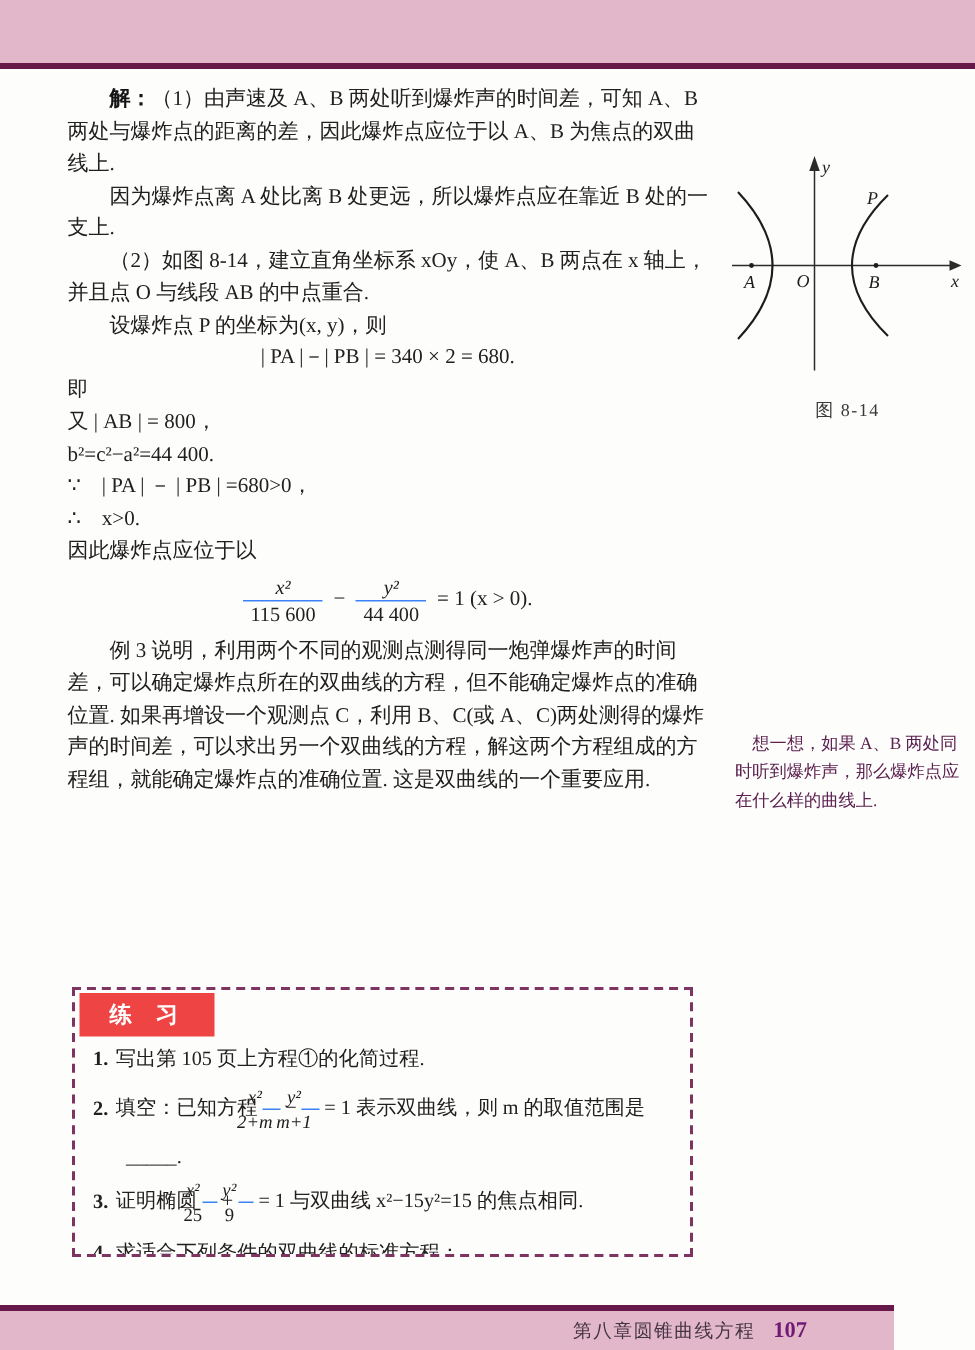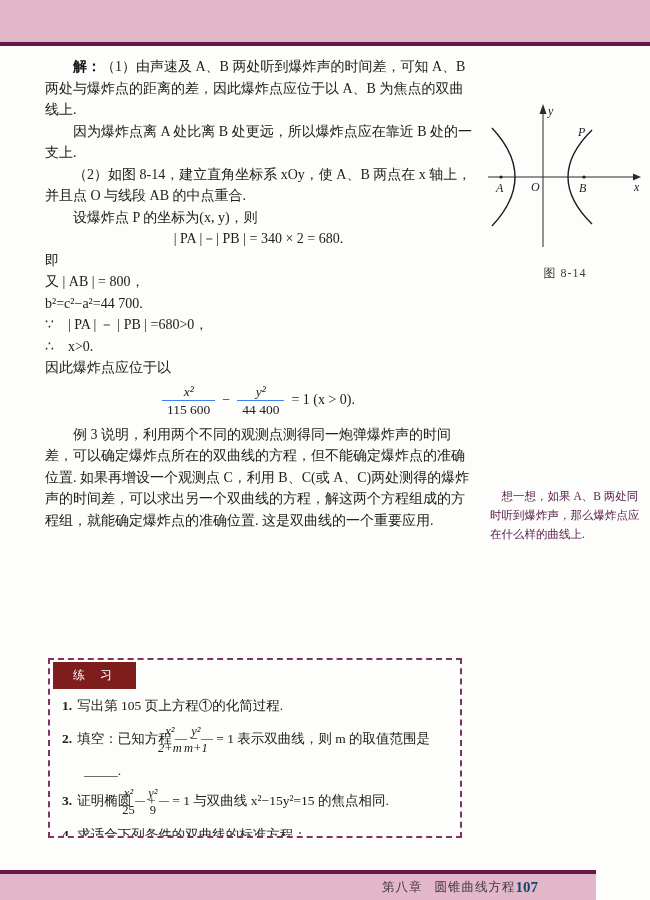--- a/index.html
+++ b/index.html
@@ -14,22 +14,22 @@
     position:absolute;top:0;left:0;width:650px;height:42px;
     background:#e2b7ca;border-bottom:4px solid #66184a;
   }
   .band-bottom{
     position:absolute;left:0;bottom:0;width:596px;height:30px;
     background:#e2b7ca;border-top:4px solid #66184a;
     display:flex;align-items:center;justify-content:flex-end;
     padding-right:58px;box-sizing:border-box;
   }
   .band-bottom .chap{font-size:12.5px;color:#453543;letter-spacing:1px;}
-  .band-bottom .sect{font-size:12.5px;color:#453543;margin-left:12px;letter-spacing:1px;}
-  .band-bottom .pageno{font-size:15px;font-weight:bold;color:#0c4a6e;margin-left:0;}
+  .band-bottom .sect{font-size:12.5px;color:#453543;letter-spacing:1px;}
+  .band-bottom .pageno{font-size:15px;font-weight:bold;color:#701a75;margin-left:12px;}
   
   .main{
     position:absolute;left:45px;top:56px;width:427px;
     font-size:14px;line-height:21.5px;
   }
   .main p{margin:0;text-indent:2em;}
   .lead{font-weight:bold;color:#141414;}
   .center{text-align:center;text-indent:0 !important;}
   .noindent{text-indent:0 !important;}
   .ml1{margin-left:13px;}
@@ -51,43 +51,43 @@
     font-size:11.5px;line-height:19px;color:#5c2150;text-indent:1em;
   }
   
   .ex-box{
     position:absolute;left:48px;top:658px;width:414px;height:180px;
     border:2px dashed #7e3360;box-sizing:border-box;
     padding:36px 10px 0 12px;overflow:hidden;
   }
   .ex-header{
     position:absolute;top:2px;left:3px;
-    background:#7f1d1d;color:#ffffff;
-    font-size:12px;font-weight:normal;letter-spacing:6px;
+    background:#ef4444;color:#ffffff;
+    font-size:15px;font-weight:bold;letter-spacing:6px;
     padding:5px 18px 5px 20px;
   }
   .ex-item{font-size:13.5px;line-height:20px;margin-bottom:7px;padding-left:22px;text-indent:-22px;}
   .ex-no{font-weight:bold;margin-right:5px;}
   .ex-blank{font-size:13.5px;margin:0 0 6px 22px;letter-spacing:0;}
   .ex-item .frac{font-size:12.5px;}
 </style>
 </head>
 <body>
 
 <div class="band-top"></div>
 
 <div class="main">
   <p><span class="lead">解：</span><span>（1）由声速及 A、B 两处听到爆炸声的时间差，可知 A、B 两处与爆炸点的距离的差，因此爆炸点应位于以 A、B 为焦点的双曲线上.</span></p>
   <p>因为爆炸点离 A 处比离 B 处更远，所以爆炸点应在靠近 B 处的一支上.</p>
   <p>（2）如图 8-14，建立直角坐标系 xOy，使 A、B 两点在 x 轴上，并且点 O 与线段 AB 的中点重合.</p>
   <p>设爆炸点 P 的坐标为(x, y)，则</p>
   <p class="center">| PA |－| PB | = 340 × 2 = 680.</p>
   <p class="noindent">即</p>
   <p class="noindent ml2">又 | AB | = 800，</p>
-  <p class="noindent ml3">b²=c²−a²=44 700.</p>
+  <p class="noindent ml3">b²=c²−a²=44 400.</p>
   <p class="noindent ml1">∵　| PA | － | PB | =680&gt;0，</p>
   <p class="noindent ml1">∴　x&gt;0.</p>
   <p class="noindent">因此爆炸点应位于以</p>
   <div class="eqrow">
     <span class="frac">
       <span class="fnum it">x²</span>
       <span class="fden">115 600</span>
     </span>
     <span>−</span>
     <span class="frac">

